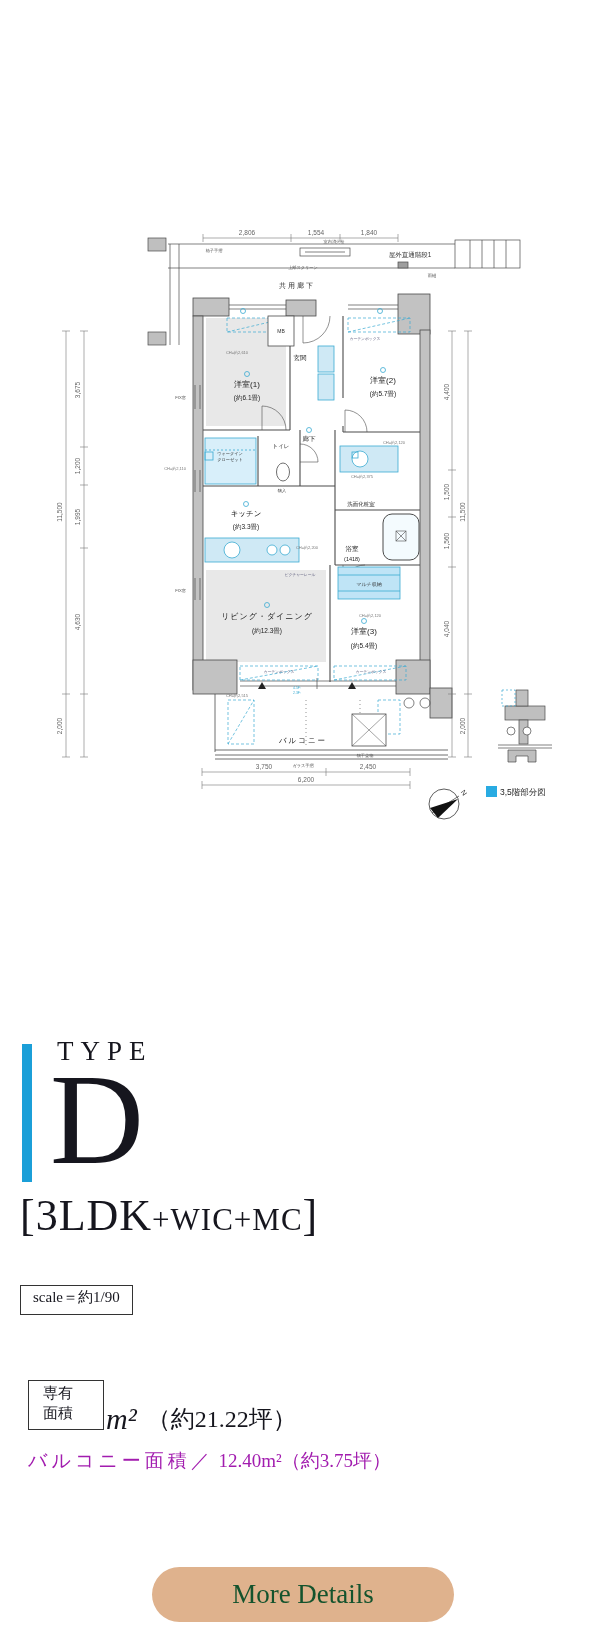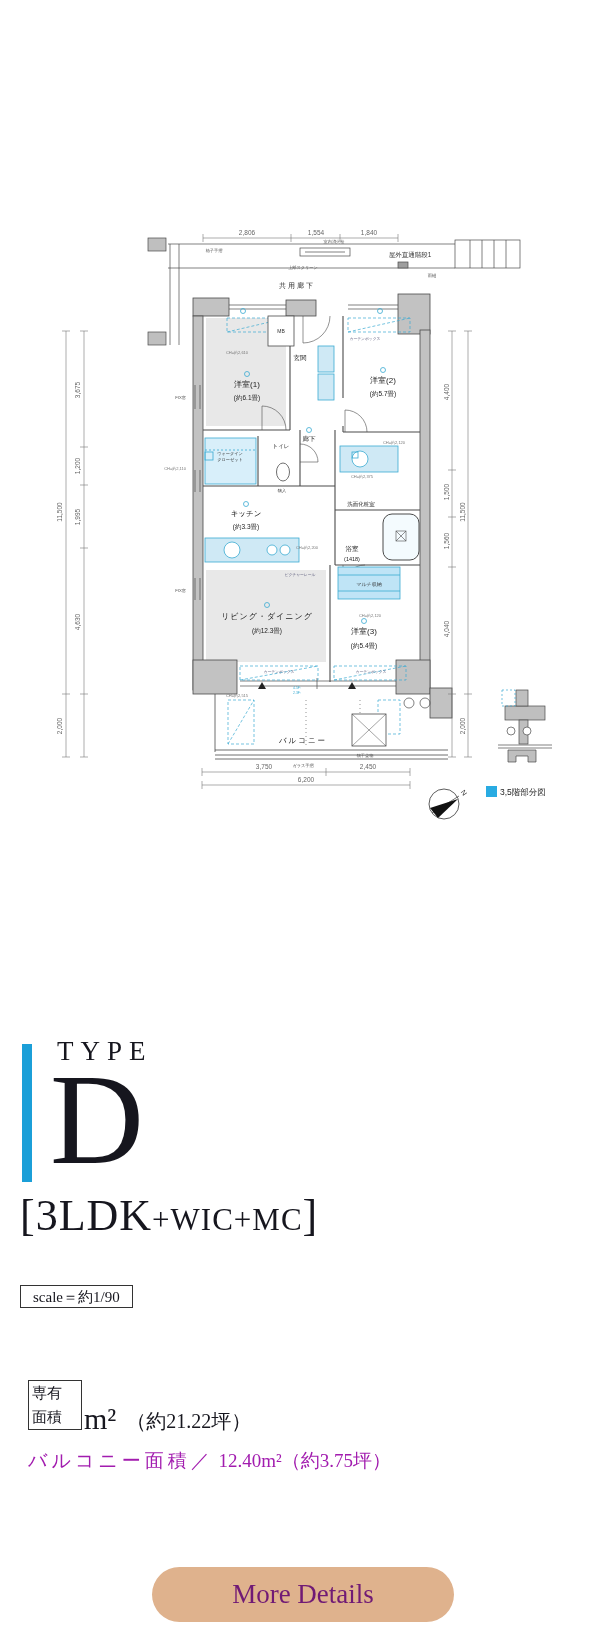--- a/index.html
+++ b/index.html
@@ -6,32 +6,32 @@
   body{width:606px;height:1636px;background:#ffffff;position:relative;overflow:hidden;
        font-family:"Liberation Serif","DejaVu Serif",serif;color:#16161e;}
   #plan-wrap{position:absolute;left:0;top:0;width:606px;height:830px;}
   svg text{font-family:"Liberation Sans","DejaVu Sans",sans-serif;}
   .info{position:absolute;left:0;top:830px;width:606px;}
   .type-bar{position:absolute;left:22px;top:214px;width:10px;height:138px;background:var(--accent,#1b9fd8);}
   .type-eyebrow{position:absolute;left:57px;top:206px;font-size:27px;letter-spacing:7px;color:#16161e;}
   .type-letter{position:absolute;left:50px;top:224px;font-size:130px;line-height:1.0;color:#16161e;}
   .layout-line{position:absolute;left:20px;top:360px;font-size:44px;letter-spacing:1px;color:#16161e;white-space:nowrap;font-family:Liberation Serif, serif;}
   .layout-line .sub{font-size:31px;letter-spacing:1px;}
-  .scale-box{position:absolute;left:20px;top:455px;border:1px solid #333;padding:2px 12px 0 12px;font-size:15px;color:#16161e;}
+  .scale-box{position:absolute;left:20px;top:455px;border:1px solid #333;padding:2px 12px 7px 12px;font-size:15px;color:#16161e;}
   .area-row{position:absolute;left:28px;top:550px;display:flex;align-items:flex-end;white-space:nowrap;}
-  .area-label-box{border:1px solid #333;width:46px;height:44px;padding:2px 3px;display:flex;flex-direction:column;justify-content:space-between;margin-bottom:4px;}
+  .area-label-box{border:1px solid #333;width:46px;height:44px;padding:2px 14px;display:flex;flex-direction:column;margin-bottom:4px;}
   .area-label-box span{display:flex;justify-content:space-between;font-size:15px;line-height:1.35;}
   .area-value{font-size:66px;line-height:0.82;margin-left:8px;letter-spacing:-1px;}
-  .area-unit{font-size:30px;margin-left:2px;line-height:1;}
-  .area-tsubo{font-size:20px;margin-left:10px;line-height:1.1;margin-bottom:2px;}
+  .area-unit{font-size:30px;margin-left:2px;line-height:1;font-style:italic;}
+  .area-tsubo{font-size:24px;margin-left:10px;line-height:1.1;margin-bottom:2px;}
   .balcony-line{position:absolute;left:28px;top:618px;font-size:19px;white-space:nowrap;color:#a21caf;}
   .balcony-line .jp{letter-spacing:4px;}
   .cta{position:absolute;left:50%;transform:translateX(-50%);top:737px;width:302px;height:55px;border-radius:32px;
        background:var(--button,#dfb28d);border:none;cursor:pointer;
-       font-family:"Liberation Serif","DejaVu Serif",serif;font-size:27px;color:#701a75;}
+       font-family:"Liberation Serif","DejaVu Serif",serif;font-size:27px;color:#14532d;}
 </style>
 </head>
 <body>
 
 <div id="plan-wrap">
 <svg width="606" height="830" viewBox="0 0 606 830">
 
   <g stroke="#4a4a4a" stroke-width="0.7" fill="none">
     <line x1="168" y1="244" x2="520" y2="244"></line>
     <line x1="168" y1="268" x2="455" y2="268"></line>

